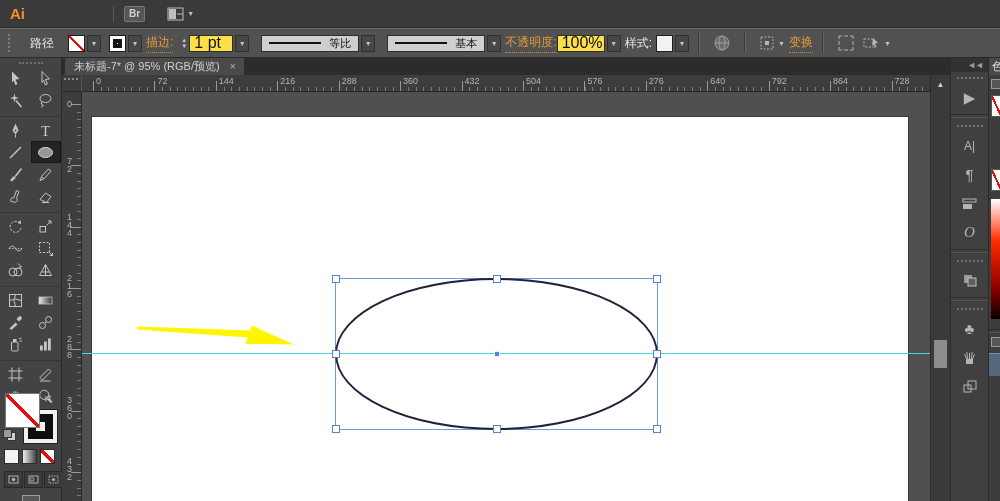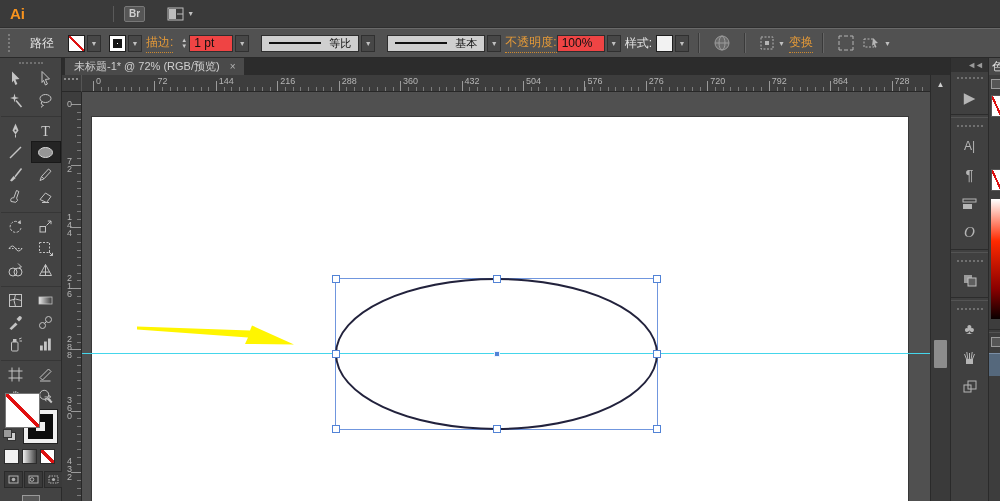--- a/index.html
+++ b/index.html
@@ -24,22 +24,22 @@
   .ctx-label{margin-left:17px;}
   .orange{color:#e59a38;border-bottom:1px dotted #cf8a2e;padding-bottom:1px;}
   .swgroup{display:flex;align-items:center;margin-left:14px;}
   .swatch{width:17px;height:17px;background:#fff;border:1px solid #1e1e1e;position:relative;box-sizing:border-box;}
   .none-diag{background:linear-gradient(to top right,#fff 44%,#dd1111 44%,#dd1111 56%,#fff 56%);}
   .stroke-ind{box-shadow:inset 0 0 0 3px #fff, inset 0 0 0 7px #161616;}
   .dd-btn{width:14px;height:17px;background:#474747;border:1px solid #303030;margin-left:2px;
           display:flex;align-items:center;justify-content:center;box-sizing:border-box;}
   .stepper{display:flex;flex-direction:column;justify-content:center;margin:0 2px 0 8px;gap:1px;}
   .stepper span{font-size:6px;line-height:5px;color:#c8c8c8;}
-  .field{background:#ef4444;border:1px solid #2e2e2e;color:#111;height:17px;display:flex;
-         align-items:center;padding:0 4px;font-size:12px;box-sizing:border-box;font-family:"Liberation Sans",sans-serif;}
+  .field{background:#fde047;border:1px solid #2e2e2e;color:#111;height:17px;display:flex;
+         align-items:center;padding:0 4px;font-size:16px;box-sizing:border-box;font-family:"Liberation Sans",sans-serif;}
   .profile-box{background:#cfcfcf;border:1px solid #2e2e2e;height:17px;display:flex;align-items:center;
                padding:0 7px;color:#111;font-size:11px;gap:8px;box-sizing:border-box;margin-left:12px;}
   .pline{display:inline-block;width:52px;height:2px;background:#111;}
   .cb-sep{width:1px;height:20px;background:#3a3a3a;border-right:1px solid #666;margin:0 9px;}
   .cb-icon{display:flex;align-items:center;gap:3px;margin:0 4px;}
   .ml8{margin-left:8px}.ml12{margin-left:4px}.ml6{}.ml4{margin-left:4px}
   
   .toolbar{position:absolute;left:0;top:58px;width:62px;height:443px;background:#434343;
            border-right:1px solid #2a2a2a;box-sizing:border-box;}
   .tb-grip{height:9px;display:flex;align-items:center;justify-content:center;}
@@ -460,38 +460,38 @@
               <circle cx="5.5" cy="4.5" r="1.6" fill="#b0b0b0"></circle>
             </svg>
           </span>
       </div>
     </div>
     <div class="screen-mode"></div>
   </div>
 
   <div class="tabbar">
     <div class="doc-tab">
-      <span>未标题-1* @ 72% (RGB/预览)</span>
+      <span>未标题-7* @ 95% (RGB/预览)</span>
       <span class="tab-close">×</span>
     </div>
   </div>
 
   <div class="hruler">
     <div class="hlabels">
         <span class="hl">0</span>
         <span class="hl">72</span>
         <span class="hl">144</span>
         <span class="hl">216</span>
         <span class="hl">288</span>
         <span class="hl">360</span>
         <span class="hl">432</span>
         <span class="hl">504</span>
         <span class="hl">576</span>
         <span class="hl">276</span>
-        <span class="hl">720</span>
+        <span class="hl">640</span>
         <span class="hl">792</span>
         <span class="hl">864</span>
         <span class="hl">728</span>
       </div>
   </div>
   <div class="ruler-corner"></div>
 
   <div class="canvas">
     <div class="artboard"></div>
     <div class="guide"></div>

